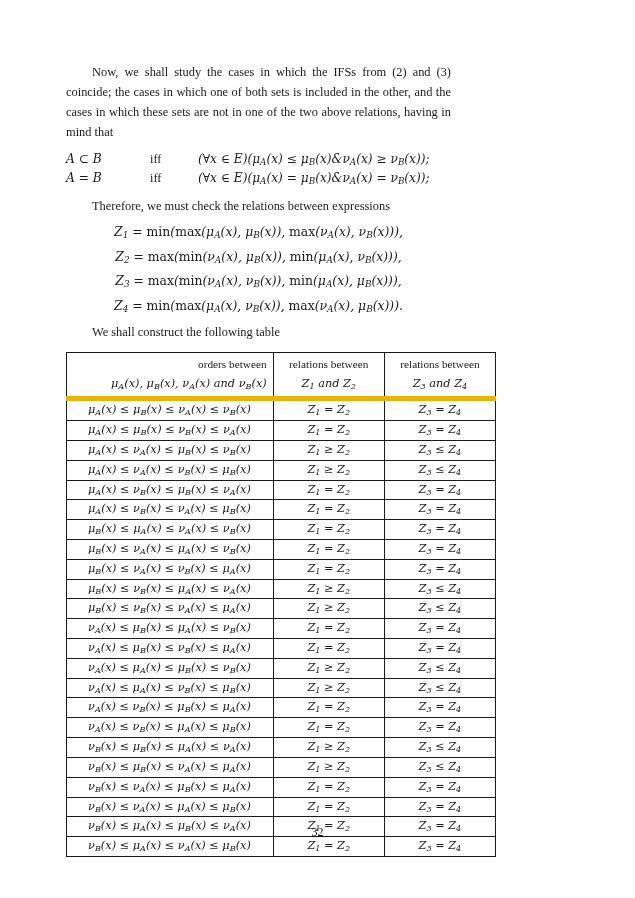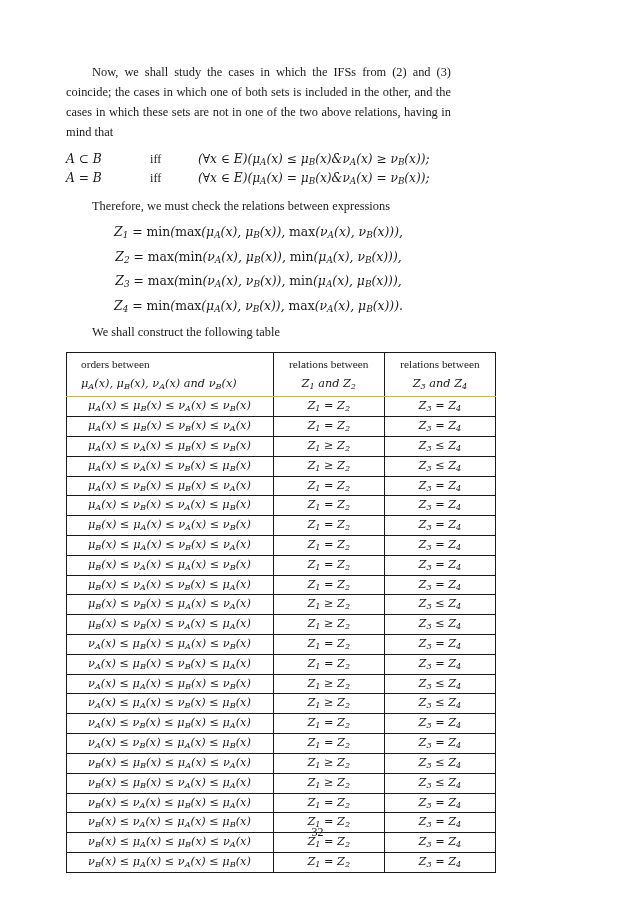--- a/index.html
+++ b/index.html
@@ -79,24 +79,24 @@
     font-weight: normal;
     line-height: 1.42;
     white-space: nowrap;
   }
   table.reltable thead td {
     border-bottom: none;
     padding-top: 3px;
   }
   table.reltable thead tr.head2 td {
     border-top: none;
-    border-bottom: 1px solid #eab308;
+    border-bottom: 5px solid #eab308;
     padding-bottom: 3px;
   }
-  table.reltable thead td.hcol0 { text-align: left; padding-left: 14px; }
+  table.reltable thead td.hcol0 { text-align: right; padding-left: 14px; }
   table.reltable tbody td.c0 { text-align: left; padding-left: 21px; }
   .colw0 { width: 200px; }
   .colw1 { width: 115px; }
   .colw2 { width: 115px; }
   .pagenum {
     position: absolute;
     bottom: 58px;
     left: 0;
     width: 635px;
     text-align: center;
@@ -177,25 +177,20 @@
           <td class="math c0">μ<span class="sub">A</span>(x) ≤ ν<span class="sub">B</span>(x) ≤ ν<span class="sub">A</span>(x) ≤ μ<span class="sub">B</span>(x)</td>
           <td class="math ">Z<span class="sub">1</span> = Z<span class="sub">2</span></td>
           <td class="math ">Z<span class="sub">3</span> = Z<span class="sub">4</span></td>
         </tr>
         <tr>
           <td class="math c0">μ<span class="sub">B</span>(x) ≤ μ<span class="sub">A</span>(x) ≤ ν<span class="sub">A</span>(x) ≤ ν<span class="sub">B</span>(x)</td>
           <td class="math ">Z<span class="sub">1</span> = Z<span class="sub">2</span></td>
           <td class="math ">Z<span class="sub">3</span> = Z<span class="sub">4</span></td>
         </tr>
         <tr>
-          <td class="math c0">μ<span class="sub">B</span>(x) ≤ μ<span class="sub">A</span>(x) ≤ ν<span class="sub">B</span>(x) ≤ ν<span class="sub">A</span>(x)</td>
-          <td class="math ">Z<span class="sub">1</span> = Z<span class="sub">2</span></td>
-          <td class="math ">Z<span class="sub">3</span> = Z<span class="sub">4</span></td>
-        </tr>
-        <tr>
           <td class="math c0">μ<span class="sub">B</span>(x) ≤ ν<span class="sub">A</span>(x) ≤ μ<span class="sub">A</span>(x) ≤ ν<span class="sub">B</span>(x)</td>
           <td class="math ">Z<span class="sub">1</span> = Z<span class="sub">2</span></td>
           <td class="math ">Z<span class="sub">3</span> = Z<span class="sub">4</span></td>
         </tr>
         <tr>
           <td class="math c0">μ<span class="sub">B</span>(x) ≤ ν<span class="sub">A</span>(x) ≤ ν<span class="sub">B</span>(x) ≤ μ<span class="sub">A</span>(x)</td>
           <td class="math ">Z<span class="sub">1</span> = Z<span class="sub">2</span></td>
           <td class="math ">Z<span class="sub">3</span> = Z<span class="sub">4</span></td>
         </tr>
         <tr>

